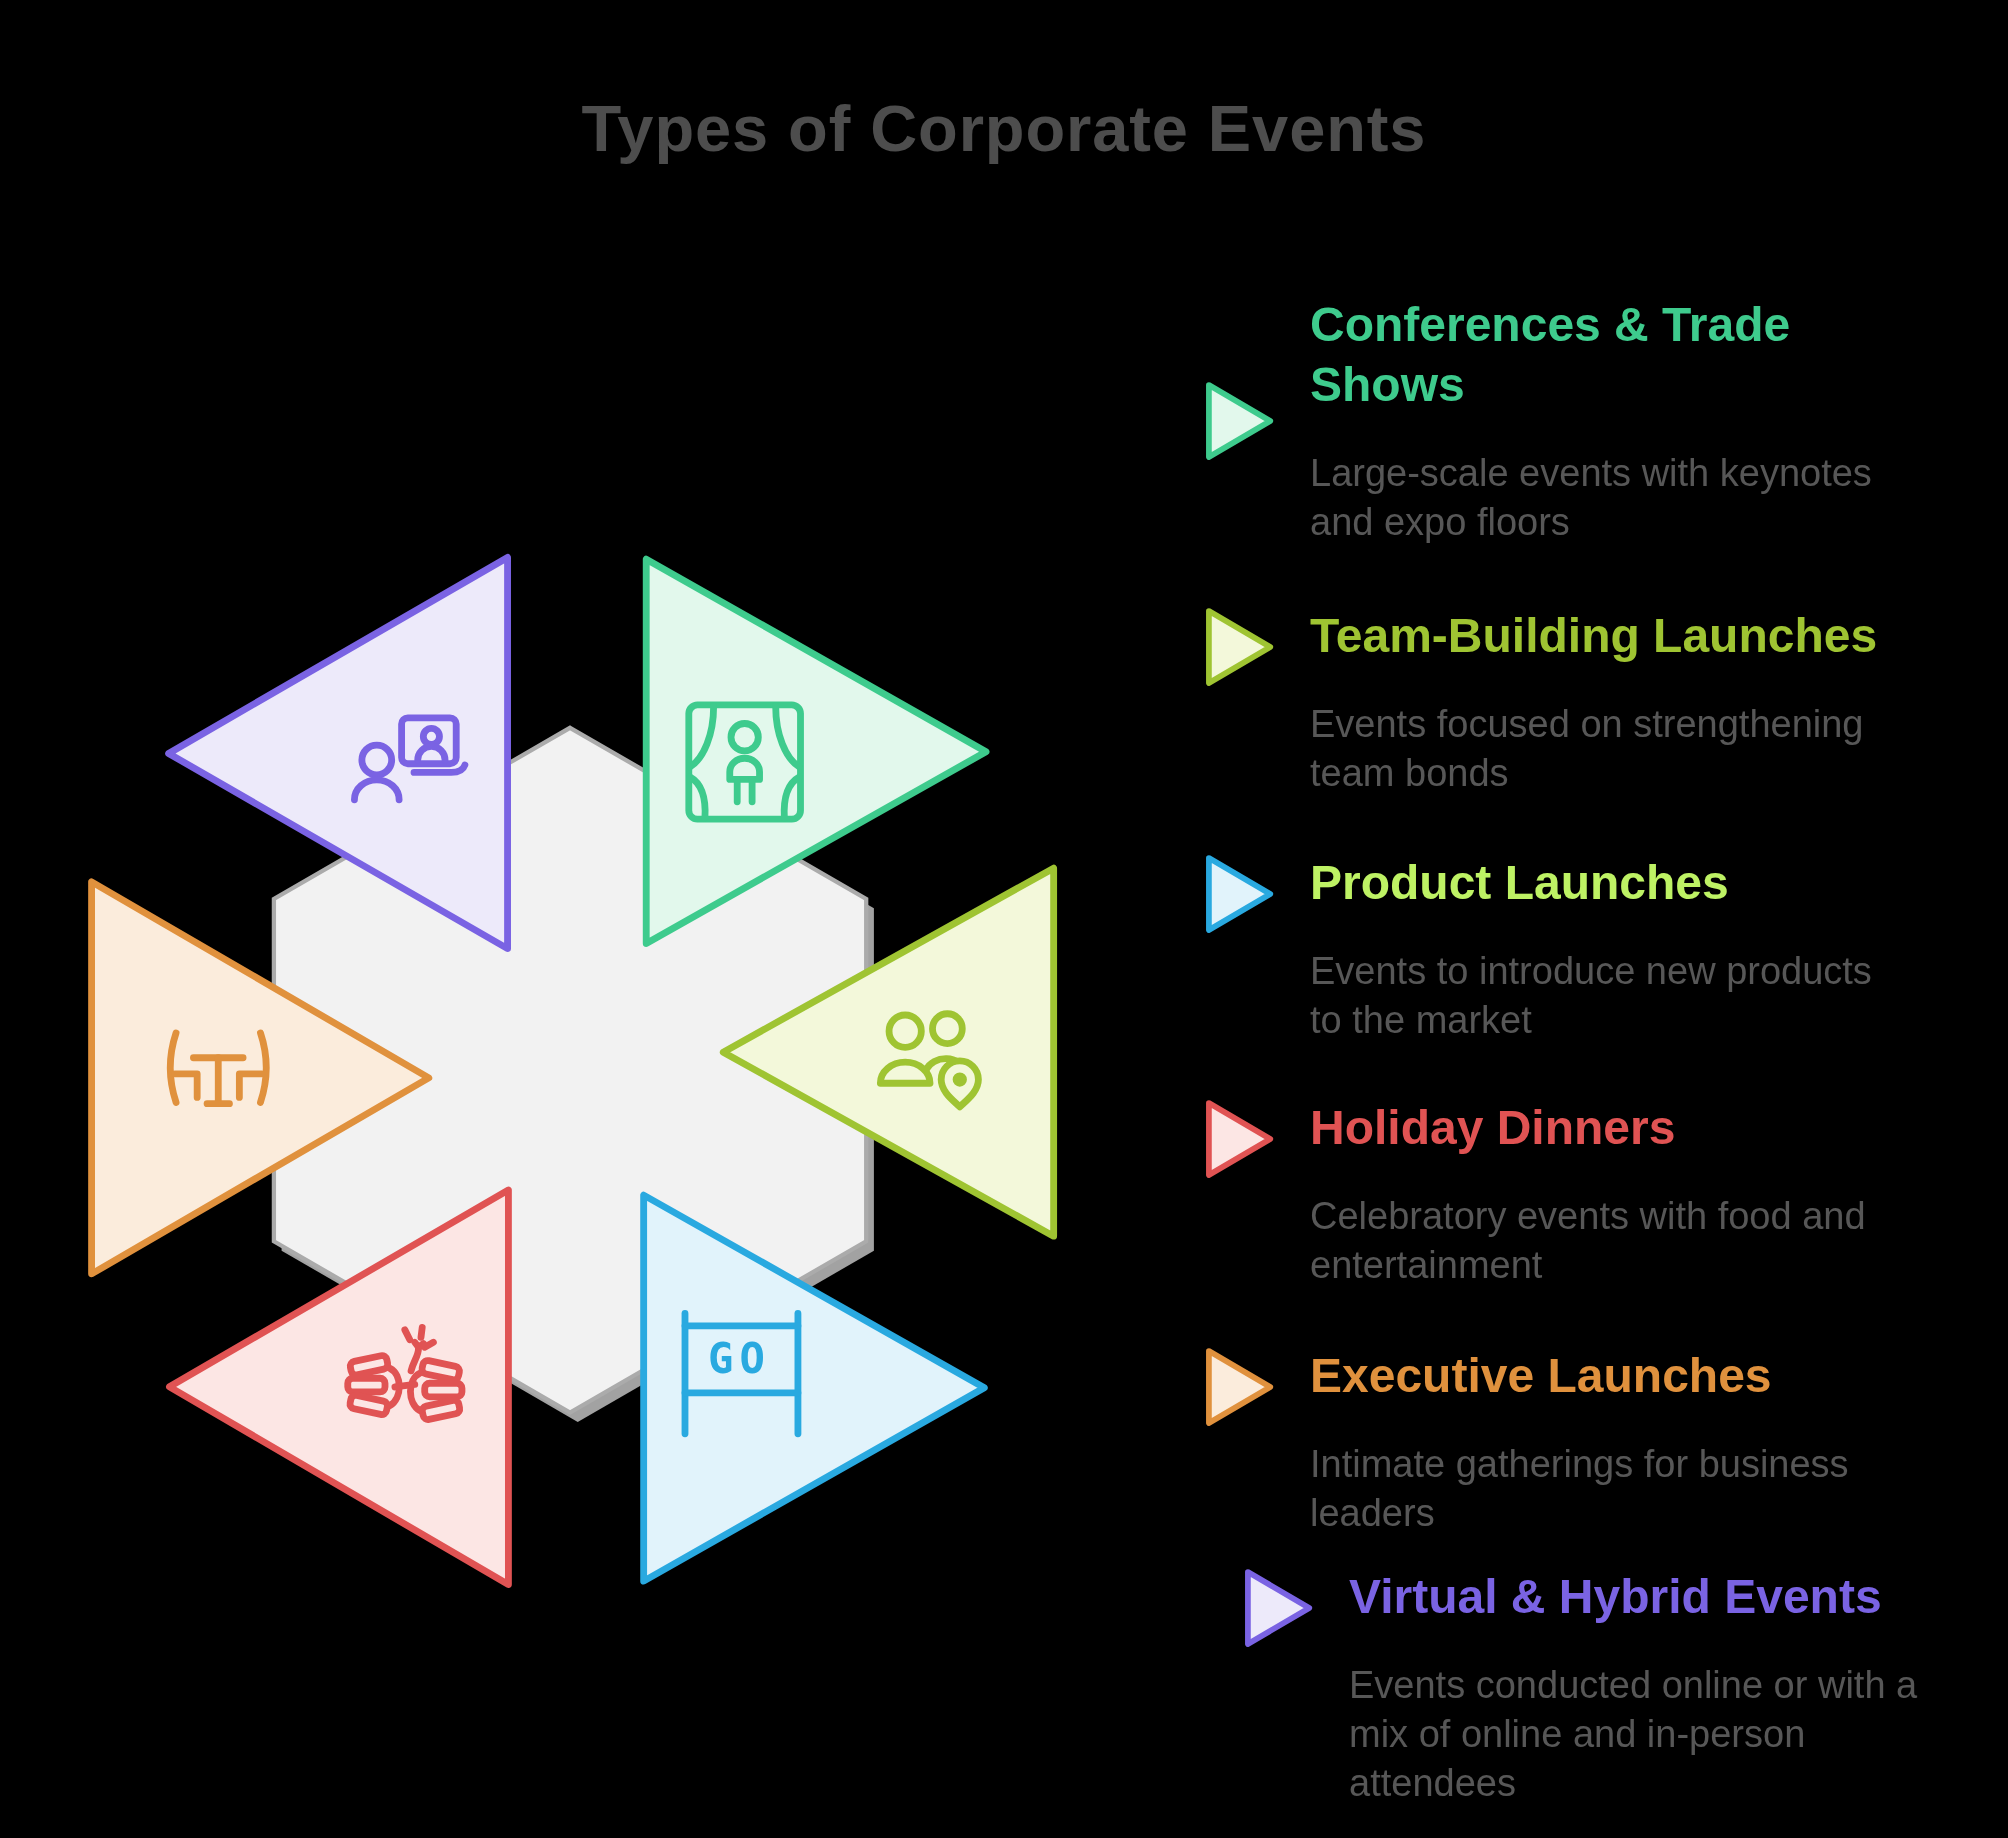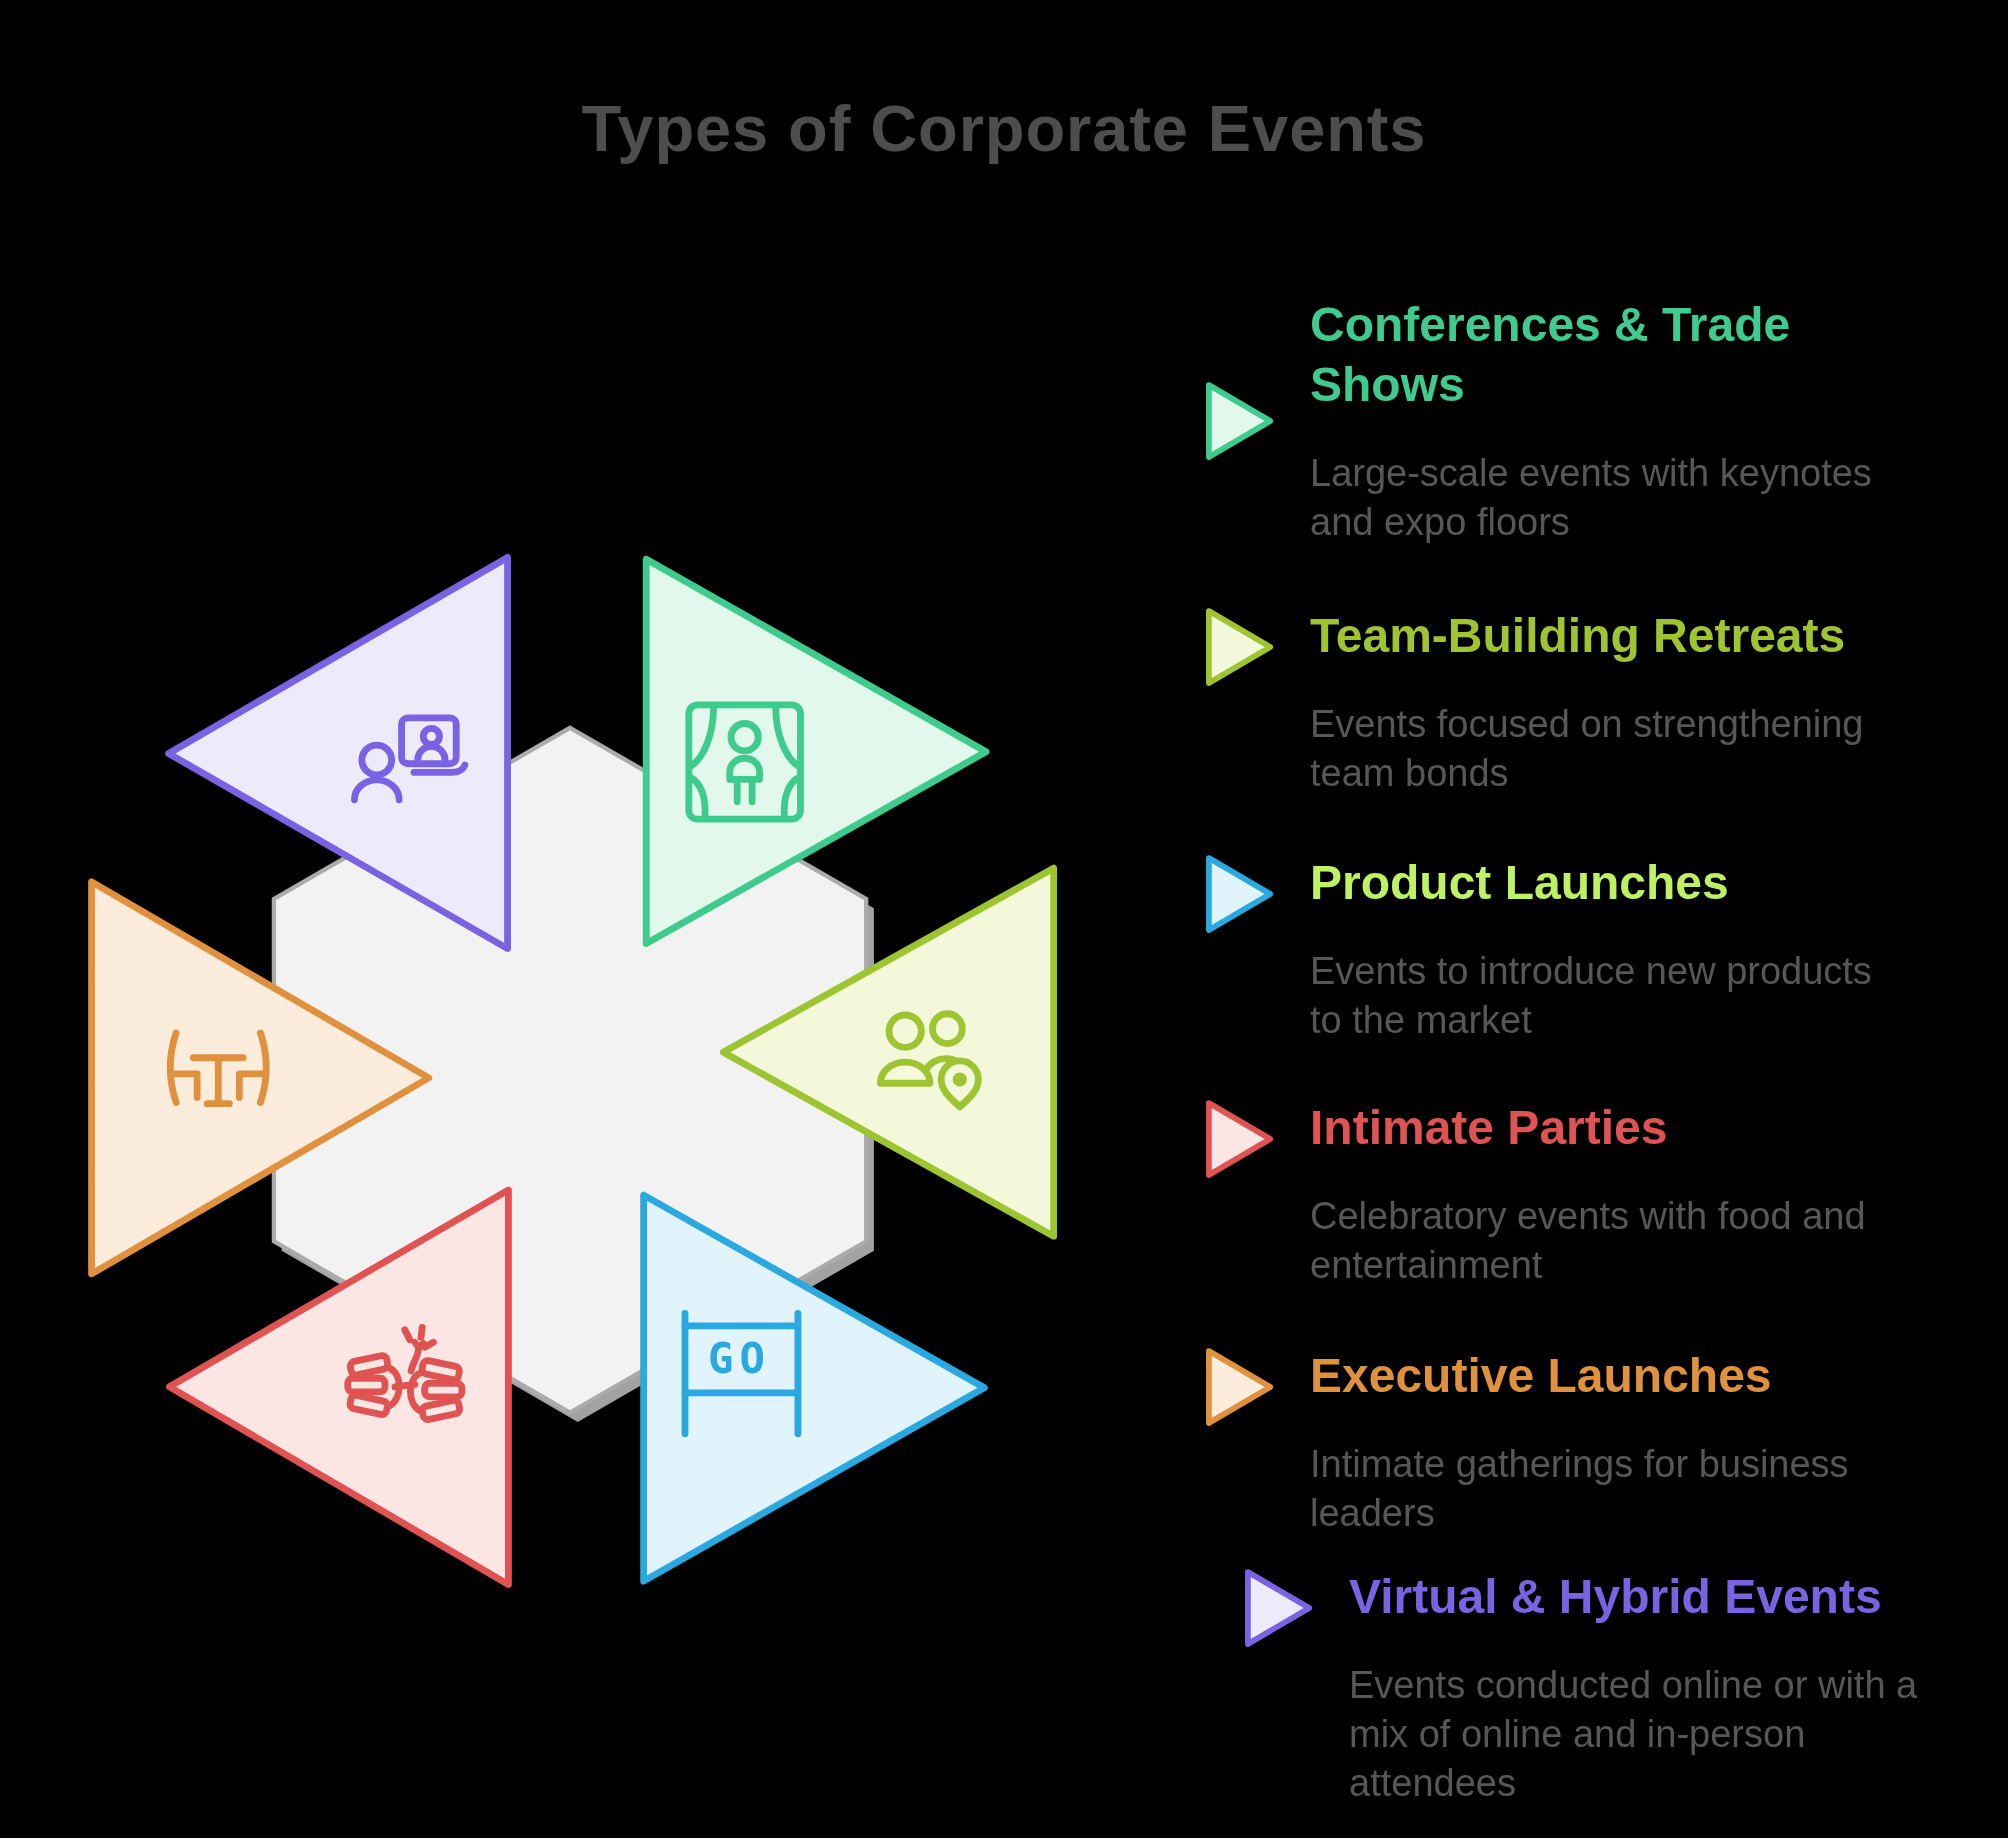--- a/index.html
+++ b/index.html
@@ -143,41 +143,41 @@
       <div class="legend-title" style="color: rgb(62, 203, 141);">Conferences &amp; Trade Shows</div>
       <div class="legend-desc">Large-scale events with keynotes and expo floors</div>
     </div>
   </div>
 
   <div class="legend-item" style="top:606px;">
     <svg class="legend-tri" width="72" height="82" viewBox="0 0 88 100">
       <polygon points="6,6 81,50 6,94" stroke-width="7" stroke-linejoin="round" stroke="#9fc432" fill="#f3f8da"></polygon>
     </svg>
     <div class="legend-text">
-      <div class="legend-title" style="color: rgb(159, 196, 50);">Team-Building Retreats</div>
+      <div class="legend-title" style="color: rgb(159, 196, 50);">Team-Building Launches</div>
       <div class="legend-desc">Events focused on strengthening team bonds</div>
     </div>
   </div>
 
   <div class="legend-item" style="top:853px;">
     <svg class="legend-tri" width="72" height="82" viewBox="0 0 88 100">
       <polygon points="6,6 81,50 6,94" stroke-width="7" stroke-linejoin="round" stroke="#29a9e0" fill="#e1f3fb"></polygon>
     </svg>
     <div class="legend-text">
       <div class="legend-title" style="color: #bef264;">Product Launches</div>
       <div class="legend-desc">Events to introduce new products to the market</div>
     </div>
   </div>
 
   <div class="legend-item" style="top:1098px;">
     <svg class="legend-tri" width="72" height="82" viewBox="0 0 88 100">
       <polygon points="6,6 81,50 6,94" stroke-width="7" stroke-linejoin="round" stroke="#e05353" fill="#fce6e4"></polygon>
     </svg>
     <div class="legend-text">
-      <div class="legend-title" style="color: rgb(224, 83, 83);">Intimate Parties</div>
+      <div class="legend-title" style="color: rgb(224, 83, 83);">Holiday Dinners</div>
       <div class="legend-desc">Celebratory events with food and entertainment</div>
     </div>
   </div>
 
   <div class="legend-item" style="top:1346px;">
     <svg class="legend-tri" width="72" height="82" viewBox="0 0 88 100">
       <polygon points="6,6 81,50 6,94" stroke-width="7" stroke-linejoin="round" stroke="#e0913d" fill="#fbecdc"></polygon>
     </svg>
     <div class="legend-text">
       <div class="legend-title" style="color: rgb(224, 145, 61);">Executive Launches</div>

